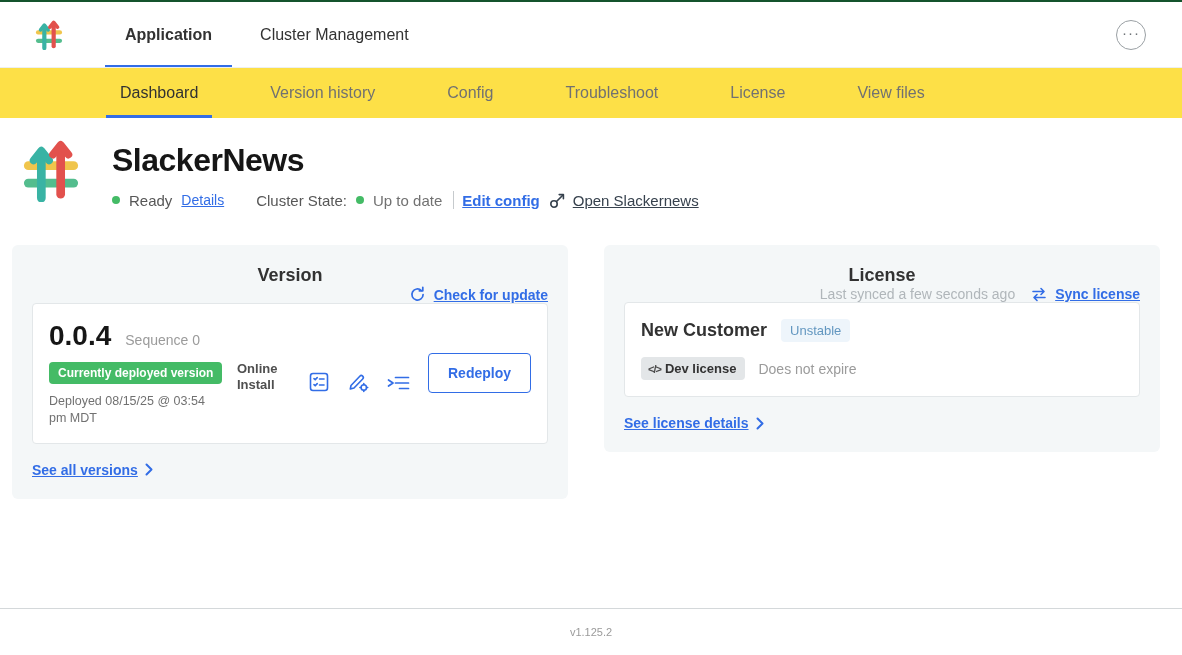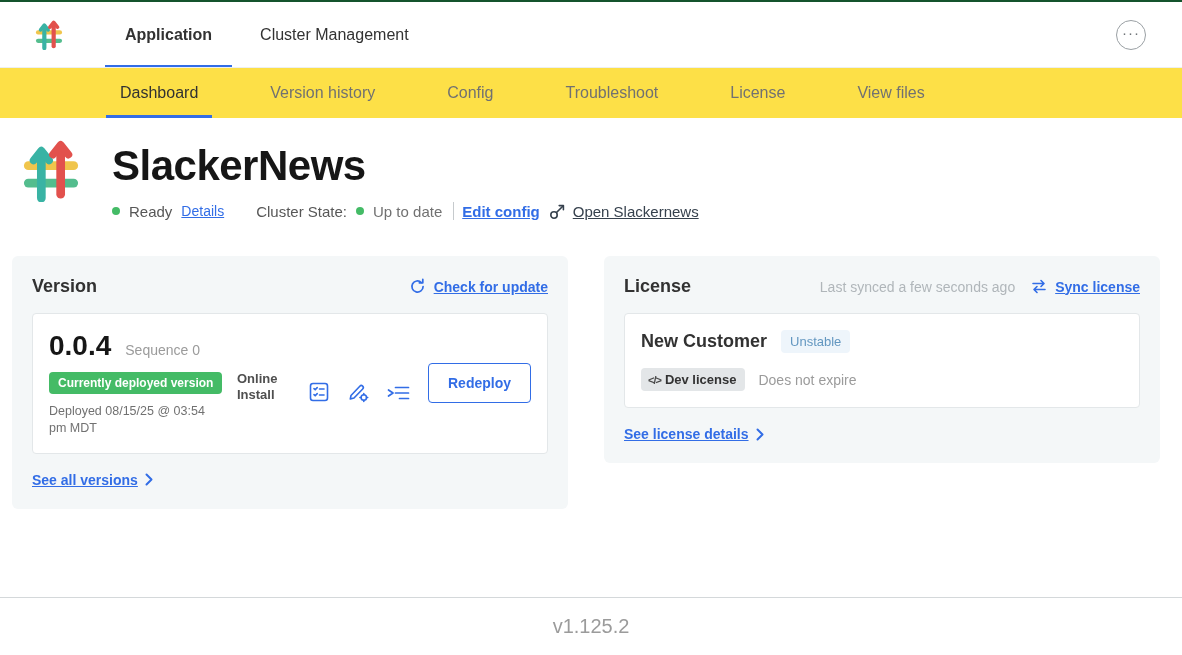--- a/index.html
+++ b/index.html
@@ -53,42 +53,42 @@
   .sub-tab.active { color: #323232; }
   .sub-tab.active::after {
     content: ""; position: absolute; left: 22px; right: 22px; bottom: 0;
     height: 3px; background: #326de6;
   }
 
   
   .app-header { display: flex; padding: 22px 0 0 22px; }
   .app-icon-big { flex: 0 0 auto; }
   .app-info { margin-left: 32px; padding-top: 2px; }
-  .app-title { font-size: 42px; font-weight: 700; color: #161616; letter-spacing: -0.5px; }
+  .app-title { font-size: 32px; font-weight: 700; color: #161616; letter-spacing: -0.5px; }
   .status-row { display: flex; align-items: center; margin-top: 12px; font-size: 15px; color: #575757; }
   .dot { width: 8px; height: 8px; border-radius: 50%; background: #44bb66; flex: 0 0 auto; }
   .status-row > * { margin-right: 9px; }
   .link { color: #326de6; text-decoration: underline; }
   .link-bold { color: #326de6; text-decoration: underline; font-weight: 700; }
   .details-link { font-size: 14px; font-weight: 400; margin-right: 32px; }
   .editcfg { font-size: 15px; font-weight: 700; }
   .vdivider { width: 1px; height: 18px; background: #c6cacd; margin: 0 8px 0 2px; }
   .open-app { display: flex; align-items: center; gap: 6px; color: #36414d; font-weight: 400; font-size: 15px; }
   .open-app .label { text-decoration: underline; }
 
   
   .cards { display: flex; align-items: flex-start; gap: 36px; padding: 36px 0 0 12px; }
   .card { background: #f4f7f8; border-radius: 6px; padding: 20px; width: 556px; }
-  .card-head { display: flex; align-items: center; }
+  .card-head { display: flex; align-items: center; flex-direction: column; }
   .card-title { font-size: 18px; font-weight: 700; color: #323232; }
   .head-right { margin-left: auto; display: flex; align-items: center; gap: 8px; }
   .small-link { font-size: 14px; }
   .subcard {
     background: #fff; border: 1px solid #e3e7e9; border-radius: 4px;
-    margin-top: 16px; padding: 16px; display: flex; align-items: center;
+    padding: 16px; display: flex; align-items: center;
   }
 
   
   .ver-left { width: 218px; }
   .ver-row { display: flex; align-items: baseline; gap: 14px; }
   .ver-num { font-size: 28px; font-weight: 700; color: #161616; }
   .seq { font-size: 14px; color: #9b9b9b; }
   .deployed-badge {
     display: inline-block; margin-top: 10px; background: #44bb66; color: #fff;
     font-size: 12px; font-weight: 700; padding: 4px 9px; border-radius: 4px;
@@ -116,24 +116,24 @@
   .lic-row2 { display: flex; align-items: center; gap: 13px; margin-top: 15px; }
   .type-badge {
     background: #e3e6e8; color: #323232; font-size: 13px; font-weight: 700;
     padding: 4px 9px 4px 7px; border-radius: 4px; display: inline-flex; align-items: center; gap: 4px;
   }
   .code-glyph { font-size: 11px; font-weight: 700; color: #4a4a4a; letter-spacing: -1px; }
   .expiry { font-size: 14px; color: #9b9b9b; }
 
   
   .footer {
-    position: absolute; left: 0; right: 0; bottom: 0; height: 58px;
+    position: absolute; left: 0; right: 0; bottom: 0; height: 47px;
     border-top: 1px solid #d4d8da; background: #fff;
     display: flex; align-items: center; justify-content: center;
-    font-size: 20px; color: #9b9b9b;
+    font-size: 11px; color: #9b9b9b;
   }
 
   svg { display: block; }
 </style>
 </head>
 <body>
 
 <div class="page" data-interactable="false">
 
   <div class="topnav" data-interactable="false">

